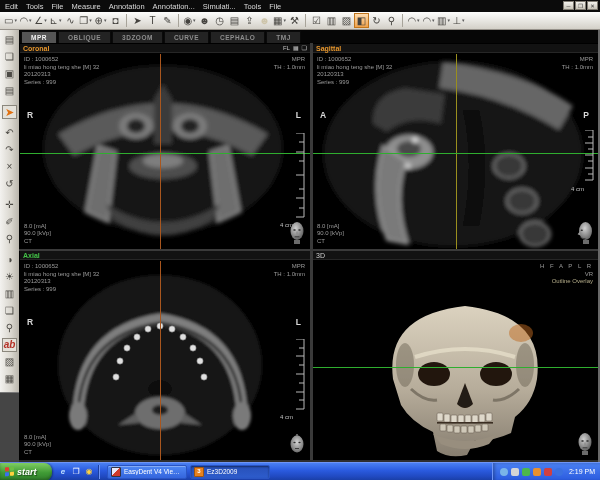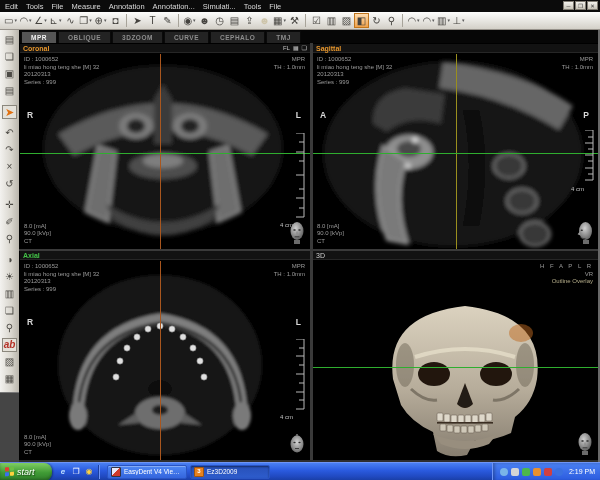--- a/index.html
+++ b/index.html
@@ -78,21 +78,21 @@
   .overlay-line{color:#b5ad8a;}
 
   
   .taskbar{position:absolute;left:0;top:462px;width:600px;height:18px;
            background:linear-gradient(#4a80f2 0%,#2a5ade 45%,#2049c0 80%,#1a3fa8 100%);
            border-top:1px solid #6f95f5;display:flex;align-items:center;box-sizing:border-box;}
   .startbtn{height:18px;width:52px;border-radius:0 8px 8px 0;
             background:linear-gradient(#7fce62 0%,#3f9a35 55%,#2f7d2a 100%);
             display:flex;align-items:center;gap:3px;padding-left:5px;box-sizing:border-box;
             box-shadow:inset 0 -2px 3px rgba(0,0,0,.25), 1px 0 2px rgba(0,0,0,.4);}
-  .startlabel{color:#fff;font-size:9px;font-weight:normal;font-style:italic;text-shadow:1px 1px 1px rgba(0,0,0,.5);text-align:right;}
+  .startlabel{color:#fff;font-size:9px;font-weight:bold;font-style:italic;text-shadow:1px 1px 1px rgba(0,0,0,.5);text-align:right;}
   .flag{display:grid;grid-template-columns:4px 4px;grid-template-rows:4px 4px;gap:1px;transform:skewY(-6deg);}
   .flag span{display:block;border-radius:1px;}
   .ql{display:flex;gap:3px;align-items:center;margin-left:6px;}
   .qlicon{width:10px;height:10px;font-size:8px;line-height:10px;text-align:center;color:#fff;}
   .ql-e{color:#bfe0ff;font-weight:bold;font-style:italic;}
   .tbsep{width:1px;height:14px;background:#1a3fa0;border-right:1px solid #6f95f5;margin:0 4px;}
   .taskbtn{height:14px;width:80px;margin-left:3px;border-radius:2px;display:flex;align-items:center;gap:3px;
            padding:0 3px;box-sizing:border-box;background:linear-gradient(#4f88f5,#3465dd);
            border:1px solid #2a55c4;box-shadow:inset 0 1px 0 rgba(255,255,255,.3);}
   .taskbtn.pressed{background:linear-gradient(#2750b8,#2d5ccc);box-shadow:inset 0 1px 2px rgba(0,0,0,.45);}

